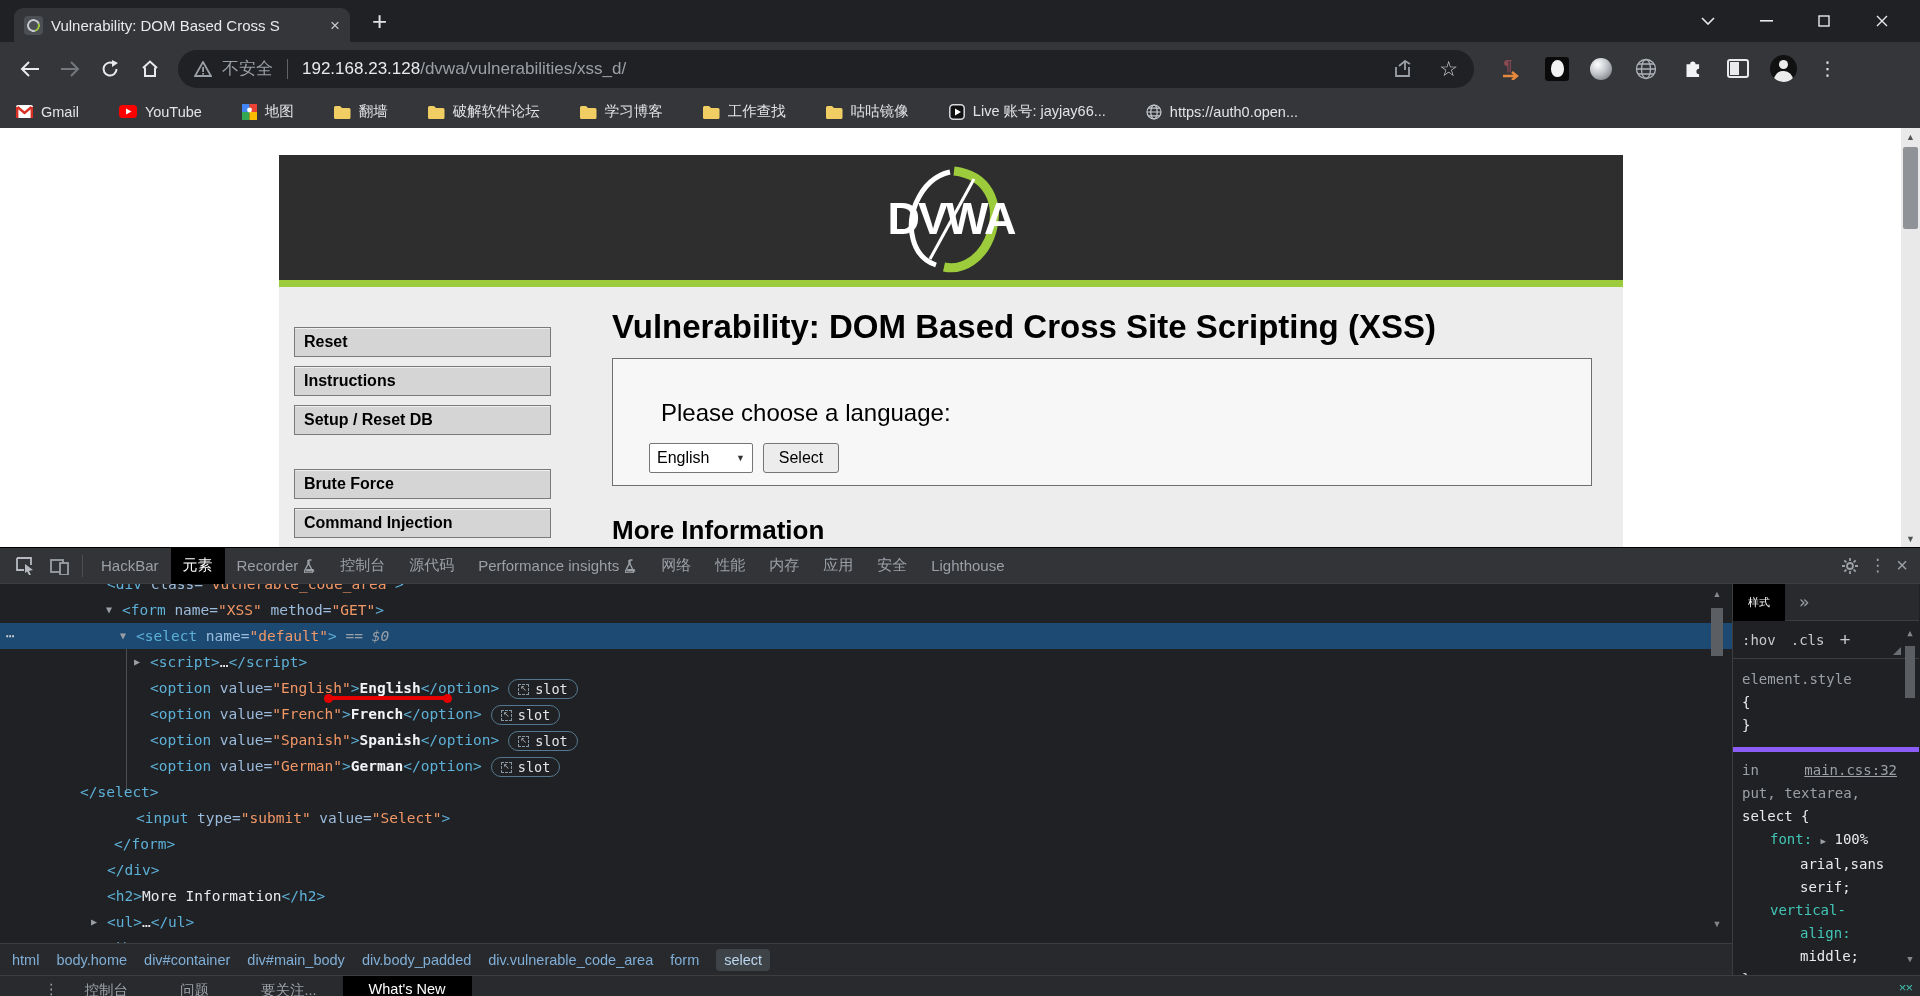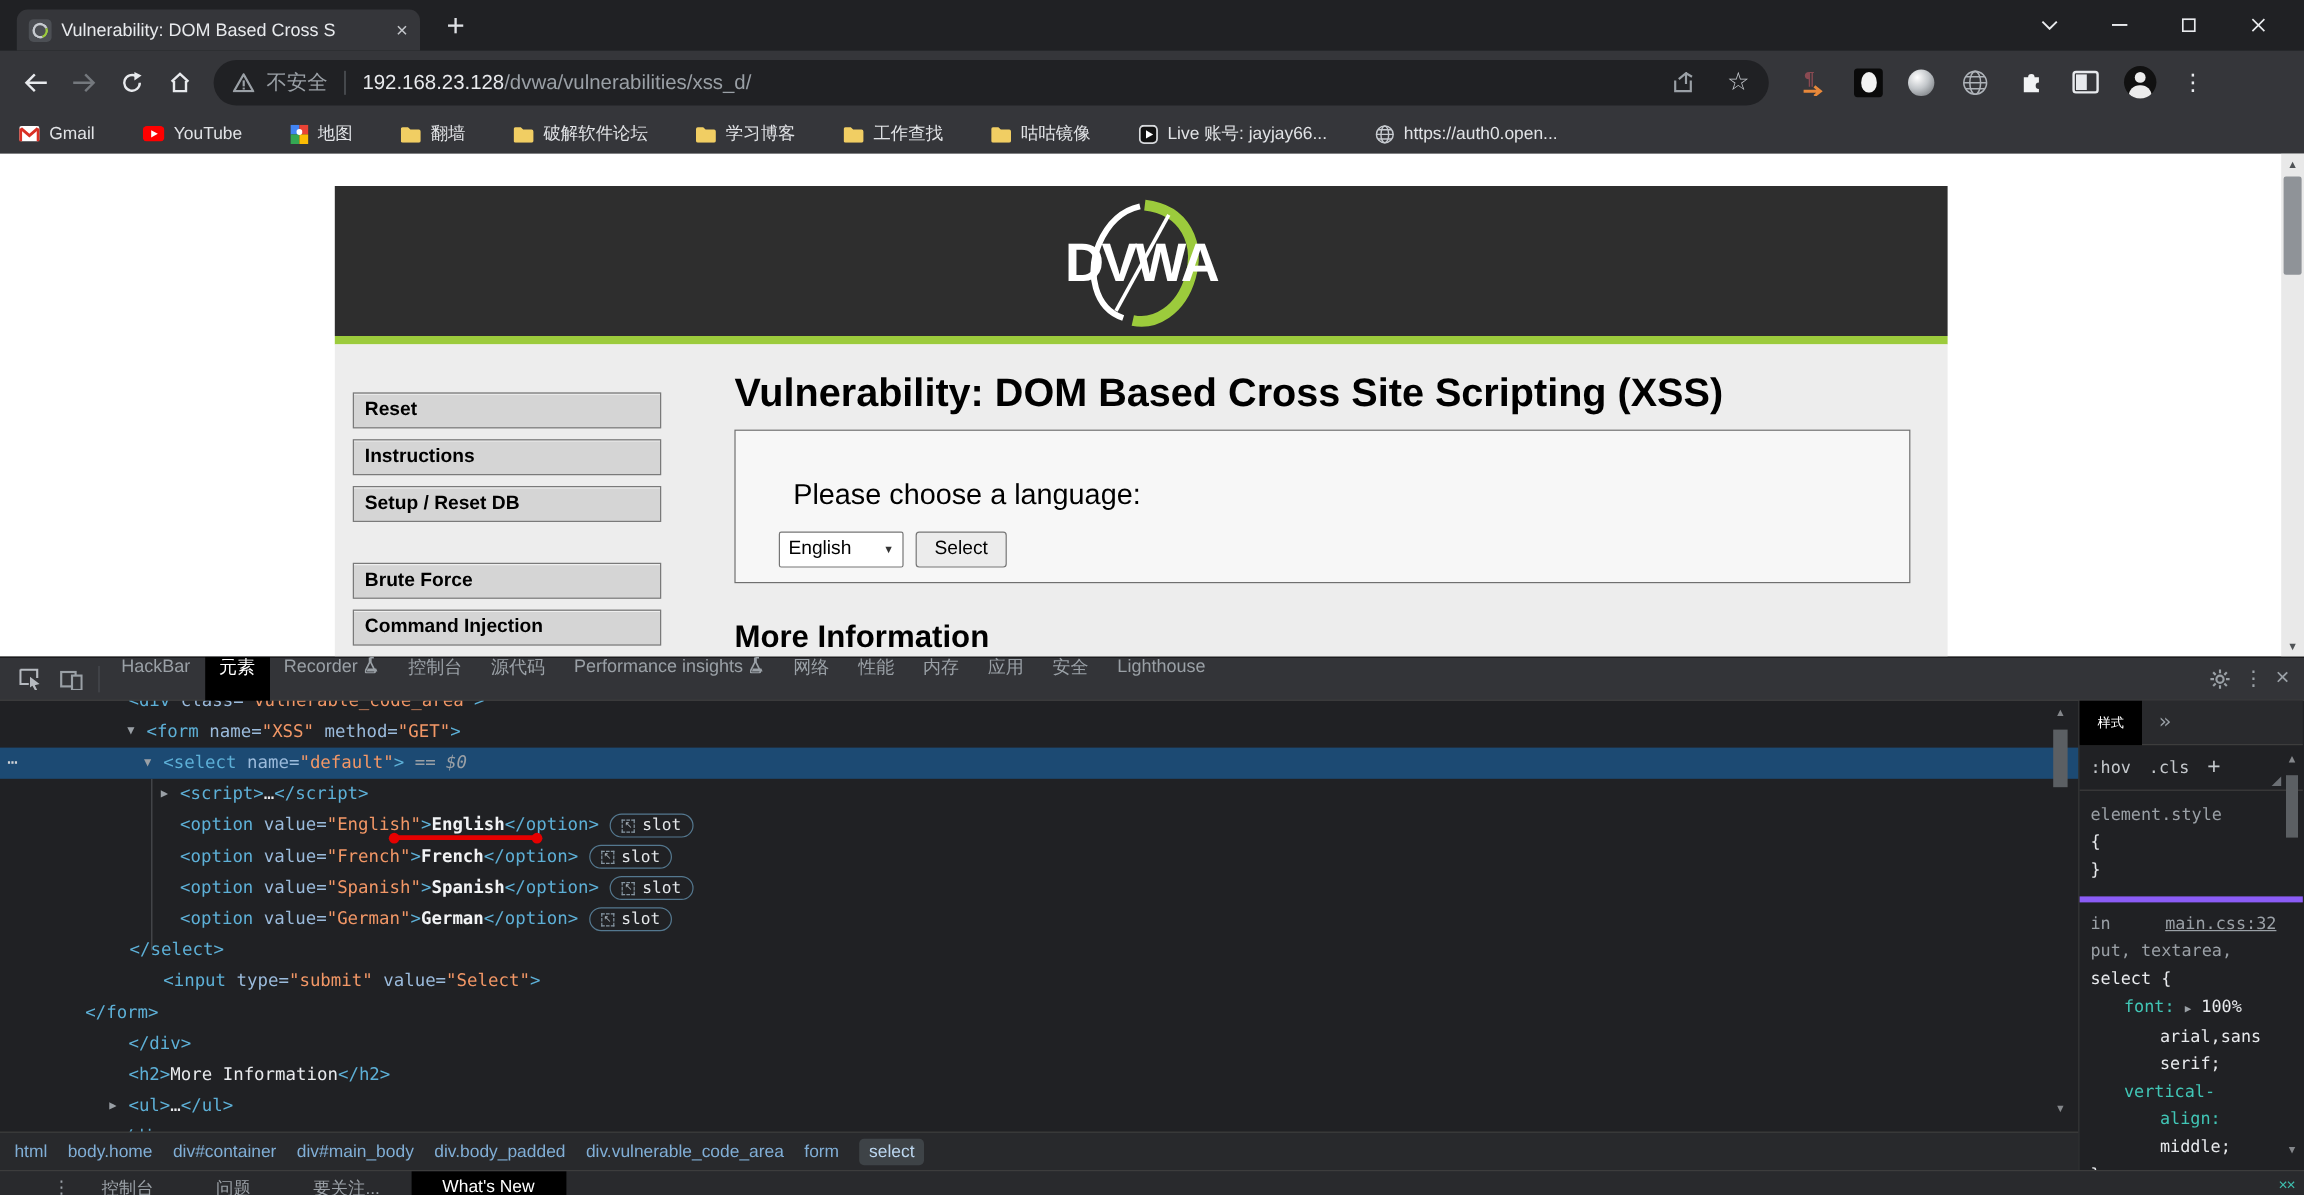--- a/index.html
+++ b/index.html
@@ -76,21 +76,21 @@
     align-items:center;justify-content:center;font-size:9px;color:#505356}
   .vscroll .up{top:0}.vscroll .dn{bottom:0}
   .vscroll .thumb{position:absolute;left:2px;top:19px;width:15px;height:82px;background:#8f9398;border-radius:2px}
 
   
   .devtools{height:449px;background:#202124;border-top:1px solid #000}
   .dt-toolbar{height:36px;background:#333438;border-bottom:1px solid #3d3d3d;display:flex;
     align-items:center;color:#9aa0a6;font-size:15px;padding-left:8px}
   .dt-ic{width:34px;height:28px;display:flex;align-items:center;justify-content:center;flex:none}
   .dt-sep{width:1px;height:22px;background:#4a4d51;margin:0 6px}
-  .dt-tab{padding:0 12px;height:37px;display:flex;gap:6px;white-space:nowrap}
+  .dt-tab{padding:0 12px;height:37px;display:flex;align-items:center;gap:6px;white-space:nowrap}
   .dt-tab.sel{background:#000;color:#fff}
   .dt-right{margin-left:auto;display:flex;align-items:center;gap:10px;padding-right:12px}
   .dt-x{font-size:20px;color:#9aa0a6}
 
   .dt-body{display:flex;height:391px}
   .dom-col{width:1733px;position:relative;border-right:1px solid #3d3d3d;flex:none}
   .tree{height:359px;overflow:hidden;position:relative;font-family:"DejaVu Sans Mono",monospace;
     font-size:14.5px;color:#e8eaed}
   .trow{height:26px;line-height:26px;white-space:nowrap;position:relative}
   .trow.sel{background:#1c4a73}
@@ -512,23 +512,23 @@
                 <span>slot</span>
               </span></div>
             <div class="trow" style="padding-left: 150px;"><span class="tk-t">&lt;option</span><span class="tk-a"> value=</span><span class="tk-v">"Spanish"</span><span class="tk-t">&gt;</span><span class="tk-b">Spanish</span><span class="tk-t">&lt;/option&gt;</span><span class="slot-badge">
                 <span class="slot-ic">↖</span>
                 <span>slot</span>
               </span></div>
             <div class="trow" style="padding-left: 150px;"><span class="tk-t">&lt;option</span><span class="tk-a"> value=</span><span class="tk-v">"German"</span><span class="tk-t">&gt;</span><span class="tk-b">German</span><span class="tk-t">&lt;/option&gt;</span><span class="slot-badge">
                 <span class="slot-ic">↖</span>
                 <span>slot</span>
               </span></div>
-            <div class="trow" style="padding-left: 108px;"><span class="tk-t">&lt;/select&gt;</span></div>
+            <div class="trow" style="padding-left: 80px;"><span class="tk-t">&lt;/select&gt;</span></div>
             <div class="trow" style="padding-left: 136px;"><span class="tk-t">&lt;input</span><span class="tk-a"> type=</span><span class="tk-v">"submit"</span><span class="tk-a"> value=</span><span class="tk-v">"Select"</span><span class="tk-t">&gt;</span></div>
-            <div class="trow" style="padding-left: 71px;"><span class="tk-t">&lt;/form&gt;</span></div>
+            <div class="trow" style="padding-left: 114px;"><span class="tk-t">&lt;/form&gt;</span></div>
             <div class="trow" style="padding-left: 107px;"><span class="tk-t">&lt;/div&gt;</span></div>
             <div class="trow" style="padding-left: 107px;"><span class="tk-t">&lt;h2&gt;</span><span class="tk-w">More Information</span><span class="tk-t">&lt;/h2&gt;</span></div>
             <div class="trow" style="padding-left: 107px;"><span class="t-arrow" style="left: 91px;">▶</span><span class="tk-t">&lt;ul&gt;</span><span class="tk-w">…</span><span class="tk-t">&lt;/ul&gt;</span></div>
             <div class="trow" style="padding-left: 94px;"><span class="tk-t">&lt;/div</span></div>
           </div>
         <div class="tscroll">
           <span class="up">▲</span>
           <span class="thumb"></span>
           <span class="dn">▼</span>
         </div>

